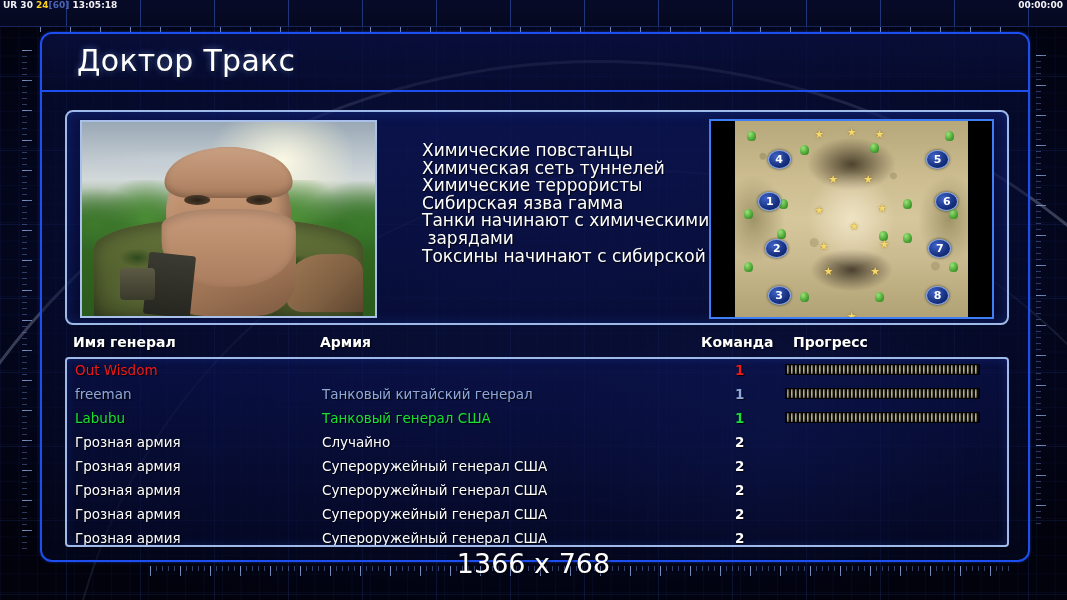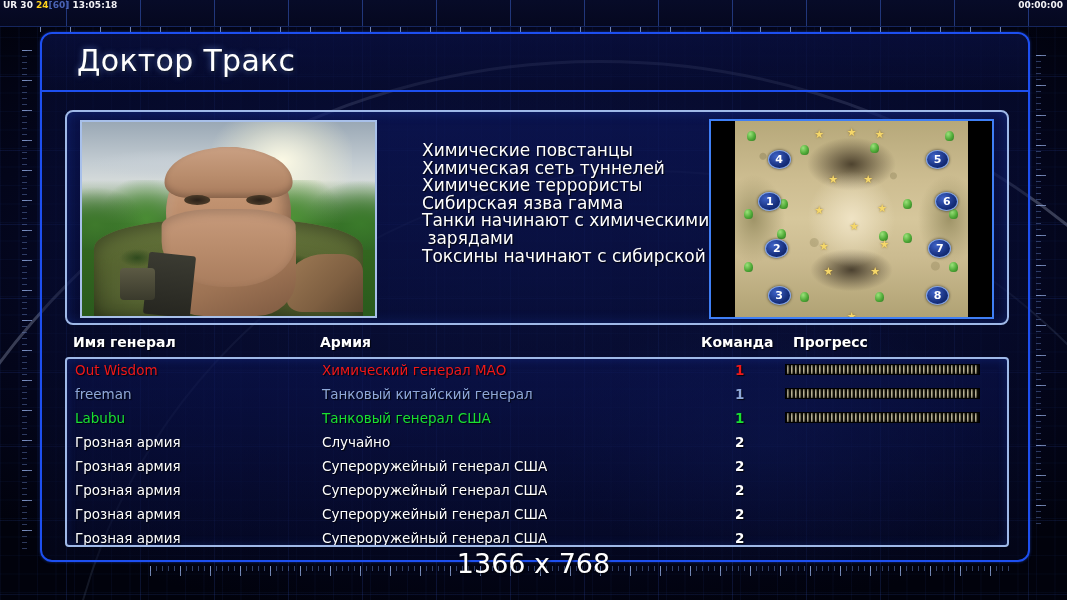--- a/index.html
+++ b/index.html
@@ -550,21 +550,20 @@
     <div class="table-head">
       <div class="th th-name">Имя генерал</div>
       <div class="th th-army">Армия</div>
       <div class="th th-team">Команда</div>
       <div class="th th-prog">Прогресс</div>
     </div>
 
     <div class="table-box">
         <div class="row">
           <div class="cell c-name" style="color: rgb(240, 24, 24);">Out Wisdom</div>
-          <div class="cell c-army" style="color: rgb(240, 24, 24);">Химический генерал МАО</div>
           <div class="cell c-team" style="color: rgb(240, 24, 24);">1</div>
           <div class="cell c-prog">
             <div class="progress"></div>
           </div>
         </div>
         <div class="row">
           <div class="cell c-name" style="color: rgb(143, 168, 216);">freeman</div>
           <div class="cell c-army" style="color: rgb(143, 168, 216);">Танковый китайский генерал</div>
           <div class="cell c-team" style="color: rgb(143, 168, 216);">1</div>
           <div class="cell c-prog">

